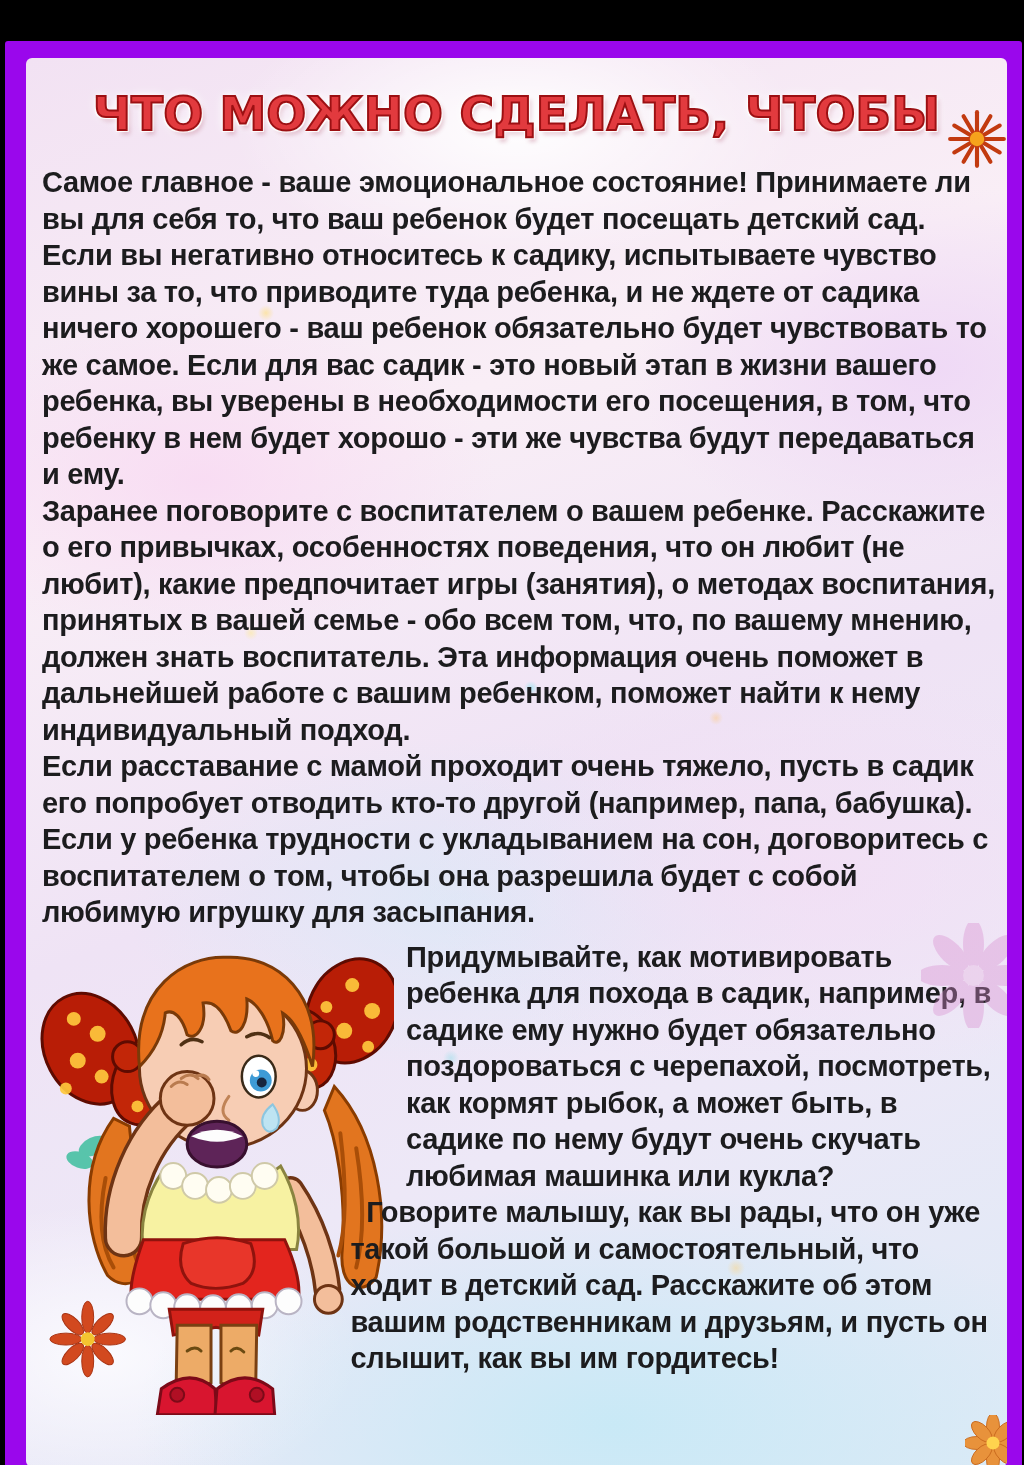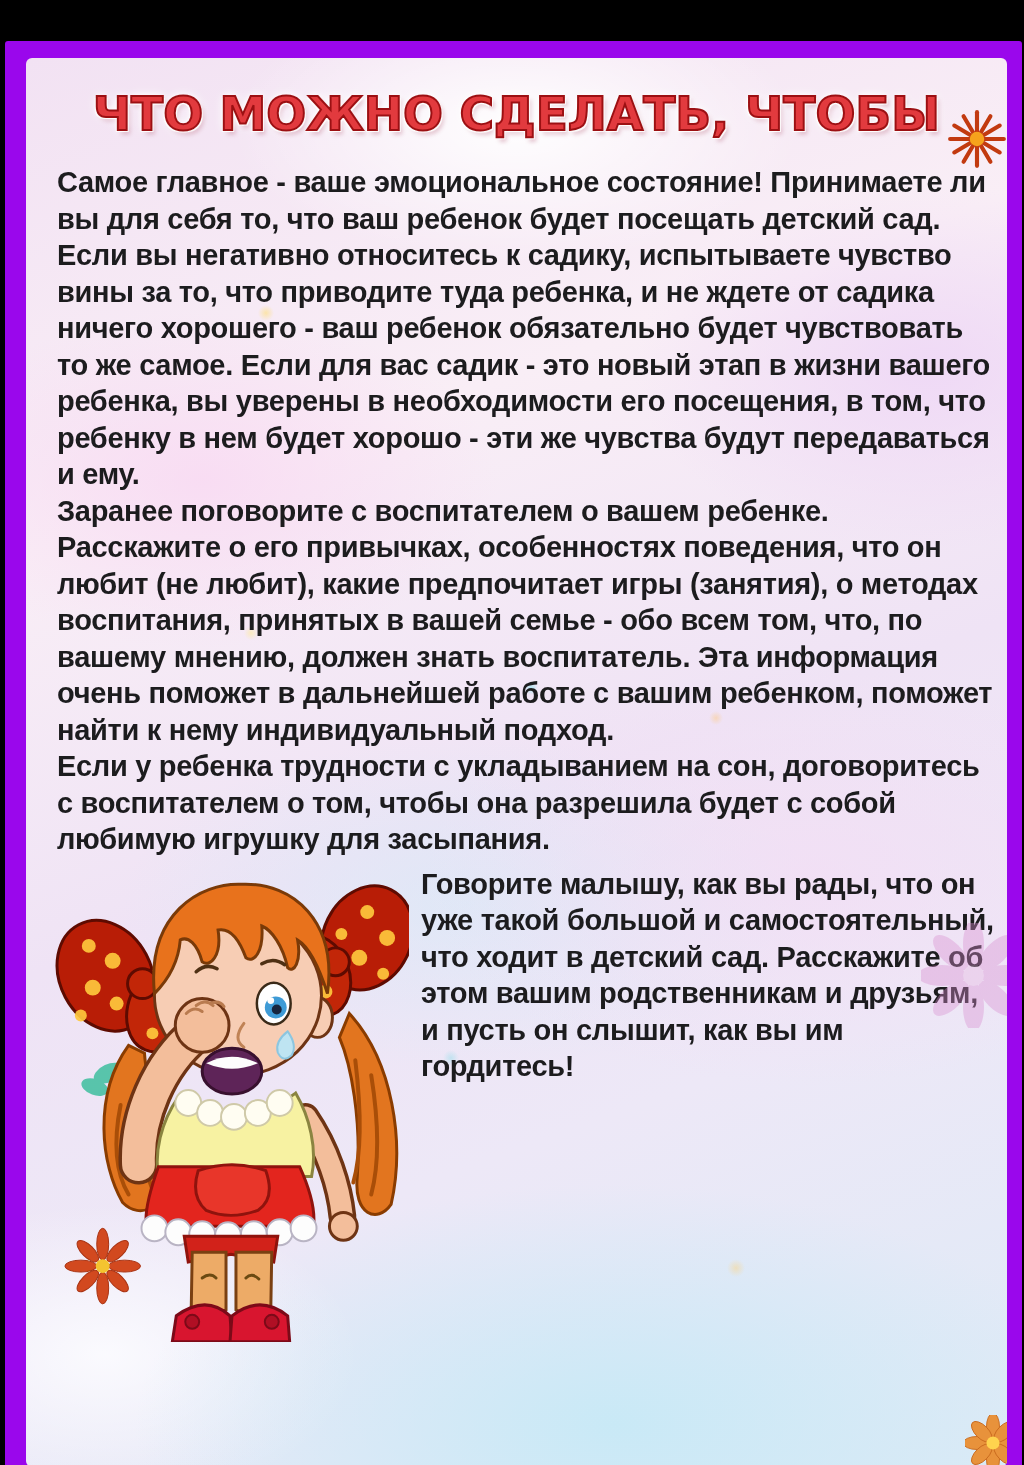--- a/index.html
+++ b/index.html
@@ -54,21 +54,21 @@
     color:#e23a3e;
     -webkit-text-stroke:2px #9c1013;
     text-shadow:
       0 0 6px #ffffff, 0 0 12px #ffffff,
       2px 2px 0 rgba(255,255,255,.85),
       -2px 2px 0 rgba(255,255,255,.85),
       3px 4px 4px rgba(150,20,60,.35);
   }
 
   
-  .body-copy { padding:12px 12px 0 31px; }
+  .body-copy { padding:12px 12px 0 16px; }
   .body-copy p {
     font-weight:bold;
     font-size:29px;
     line-height:36.5px;
     letter-spacing:-0.3px;
     color:#1c1c1e;
     text-align:left;
   }
 
   
@@ -140,20 +140,21 @@
           <ellipse cx="42" cy="42" rx="7" ry="14" transform="rotate(-45 42 42)"></ellipse>
           <ellipse cx="42" cy="18" rx="7" ry="14" transform="rotate(45 42 18)"></ellipse>
           <ellipse cx="18" cy="42" rx="7" ry="14" transform="rotate(45 18 42)"></ellipse>
         </g>
         <circle cx="30" cy="30" r="7" fill="#FFD34E"></circle>
       </svg>
 
       <div class="body-copy">
         <p>Самое главное - ваше эмоциональное состояние! Принимаете ли вы для себя то, что ваш ребенок будет посещать детский сад. Если вы негативно относитесь к садику, испытываете чувство вины за то, что приводите туда ребенка, и не ждете от садика ничего хорошего - ваш ребенок обязательно будет чувствовать то же самое. Если для вас садик - это новый этап в жизни вашего ребенка, вы уверены в необходимости его посещения, в том, что ребенку в нем будет хорошо - эти же чувства будут передаваться и ему.</p>
         <p>Заранее поговорите с воспитателем о вашем ребенке. Расскажите о его привычках, особенностях поведения, что он любит (не любит), какие предпочитает игры (занятия), о методах воспитания, принятых в вашей семье - обо всем том, что, по вашему мнению, должен знать воспитатель. Эта информация очень поможет в дальнейшей работе с вашим ребенком, поможет найти к нему индивидуальный подход.</p>
+        <p>Если расставание с мамой проходит очень тяжело, пусть в садик его попробует отводить кто-то другой (например, папа, бабушка).</p>
         <p>Если у ребенка трудности с укладыванием на сон, договоритесь с воспитателем о том, чтобы она разрешила будет с собой любимую игрушку для засыпания.</p>
 
         <div class="wrap-area">
           <div class="girl-float">
             <svg viewBox="0 0 360 478" width="358" height="476">
 
               <g>
                 <g fill="#57C6DA" opacity=".9">
                   <ellipse cx="148" cy="272" rx="7" ry="20"></ellipse>
                     <ellipse cx="148" cy="328" rx="7" ry="20"></ellipse>
@@ -293,19 +294,20 @@
 
               <g>
                 <path d="M126,452 Q156,430 180,452 L182,478 L122,478 Z" fill="#D8152F" stroke="#7C0A18" stroke-width="3"></path>
                 <path d="M182,452 Q210,430 238,452 L240,478 L180,478 Z" fill="#D8152F" stroke="#7C0A18" stroke-width="3"></path>
                 <circle cx="142" cy="458" r="7" fill="#B00F24" stroke="#7C0A18" stroke-width="2"></circle>
                 <circle cx="222" cy="458" r="7" fill="#B00F24" stroke="#7C0A18" stroke-width="2"></circle>
               </g>
             </svg>
           </div>
 
+          <p>Придумывайте, как мотивировать ребенка для похода в садик, например, в садике ему нужно будет обязательно поздороваться с черепахой, посмотреть, как кормят рыбок, а может быть, в садике по нему будут очень скучать любимая машинка или кукла?</p>
           <p>Говорите малышу, как вы рады, что он уже такой большой и самостоятельный, что ходит в детский сад. Расскажите об этом вашим родственникам и друзьям, и пусть он слышит, как вы им гордитесь!</p>
         </div>
       </div>
 
     </div>
   </div>
 </div>
 
 </body></html>

